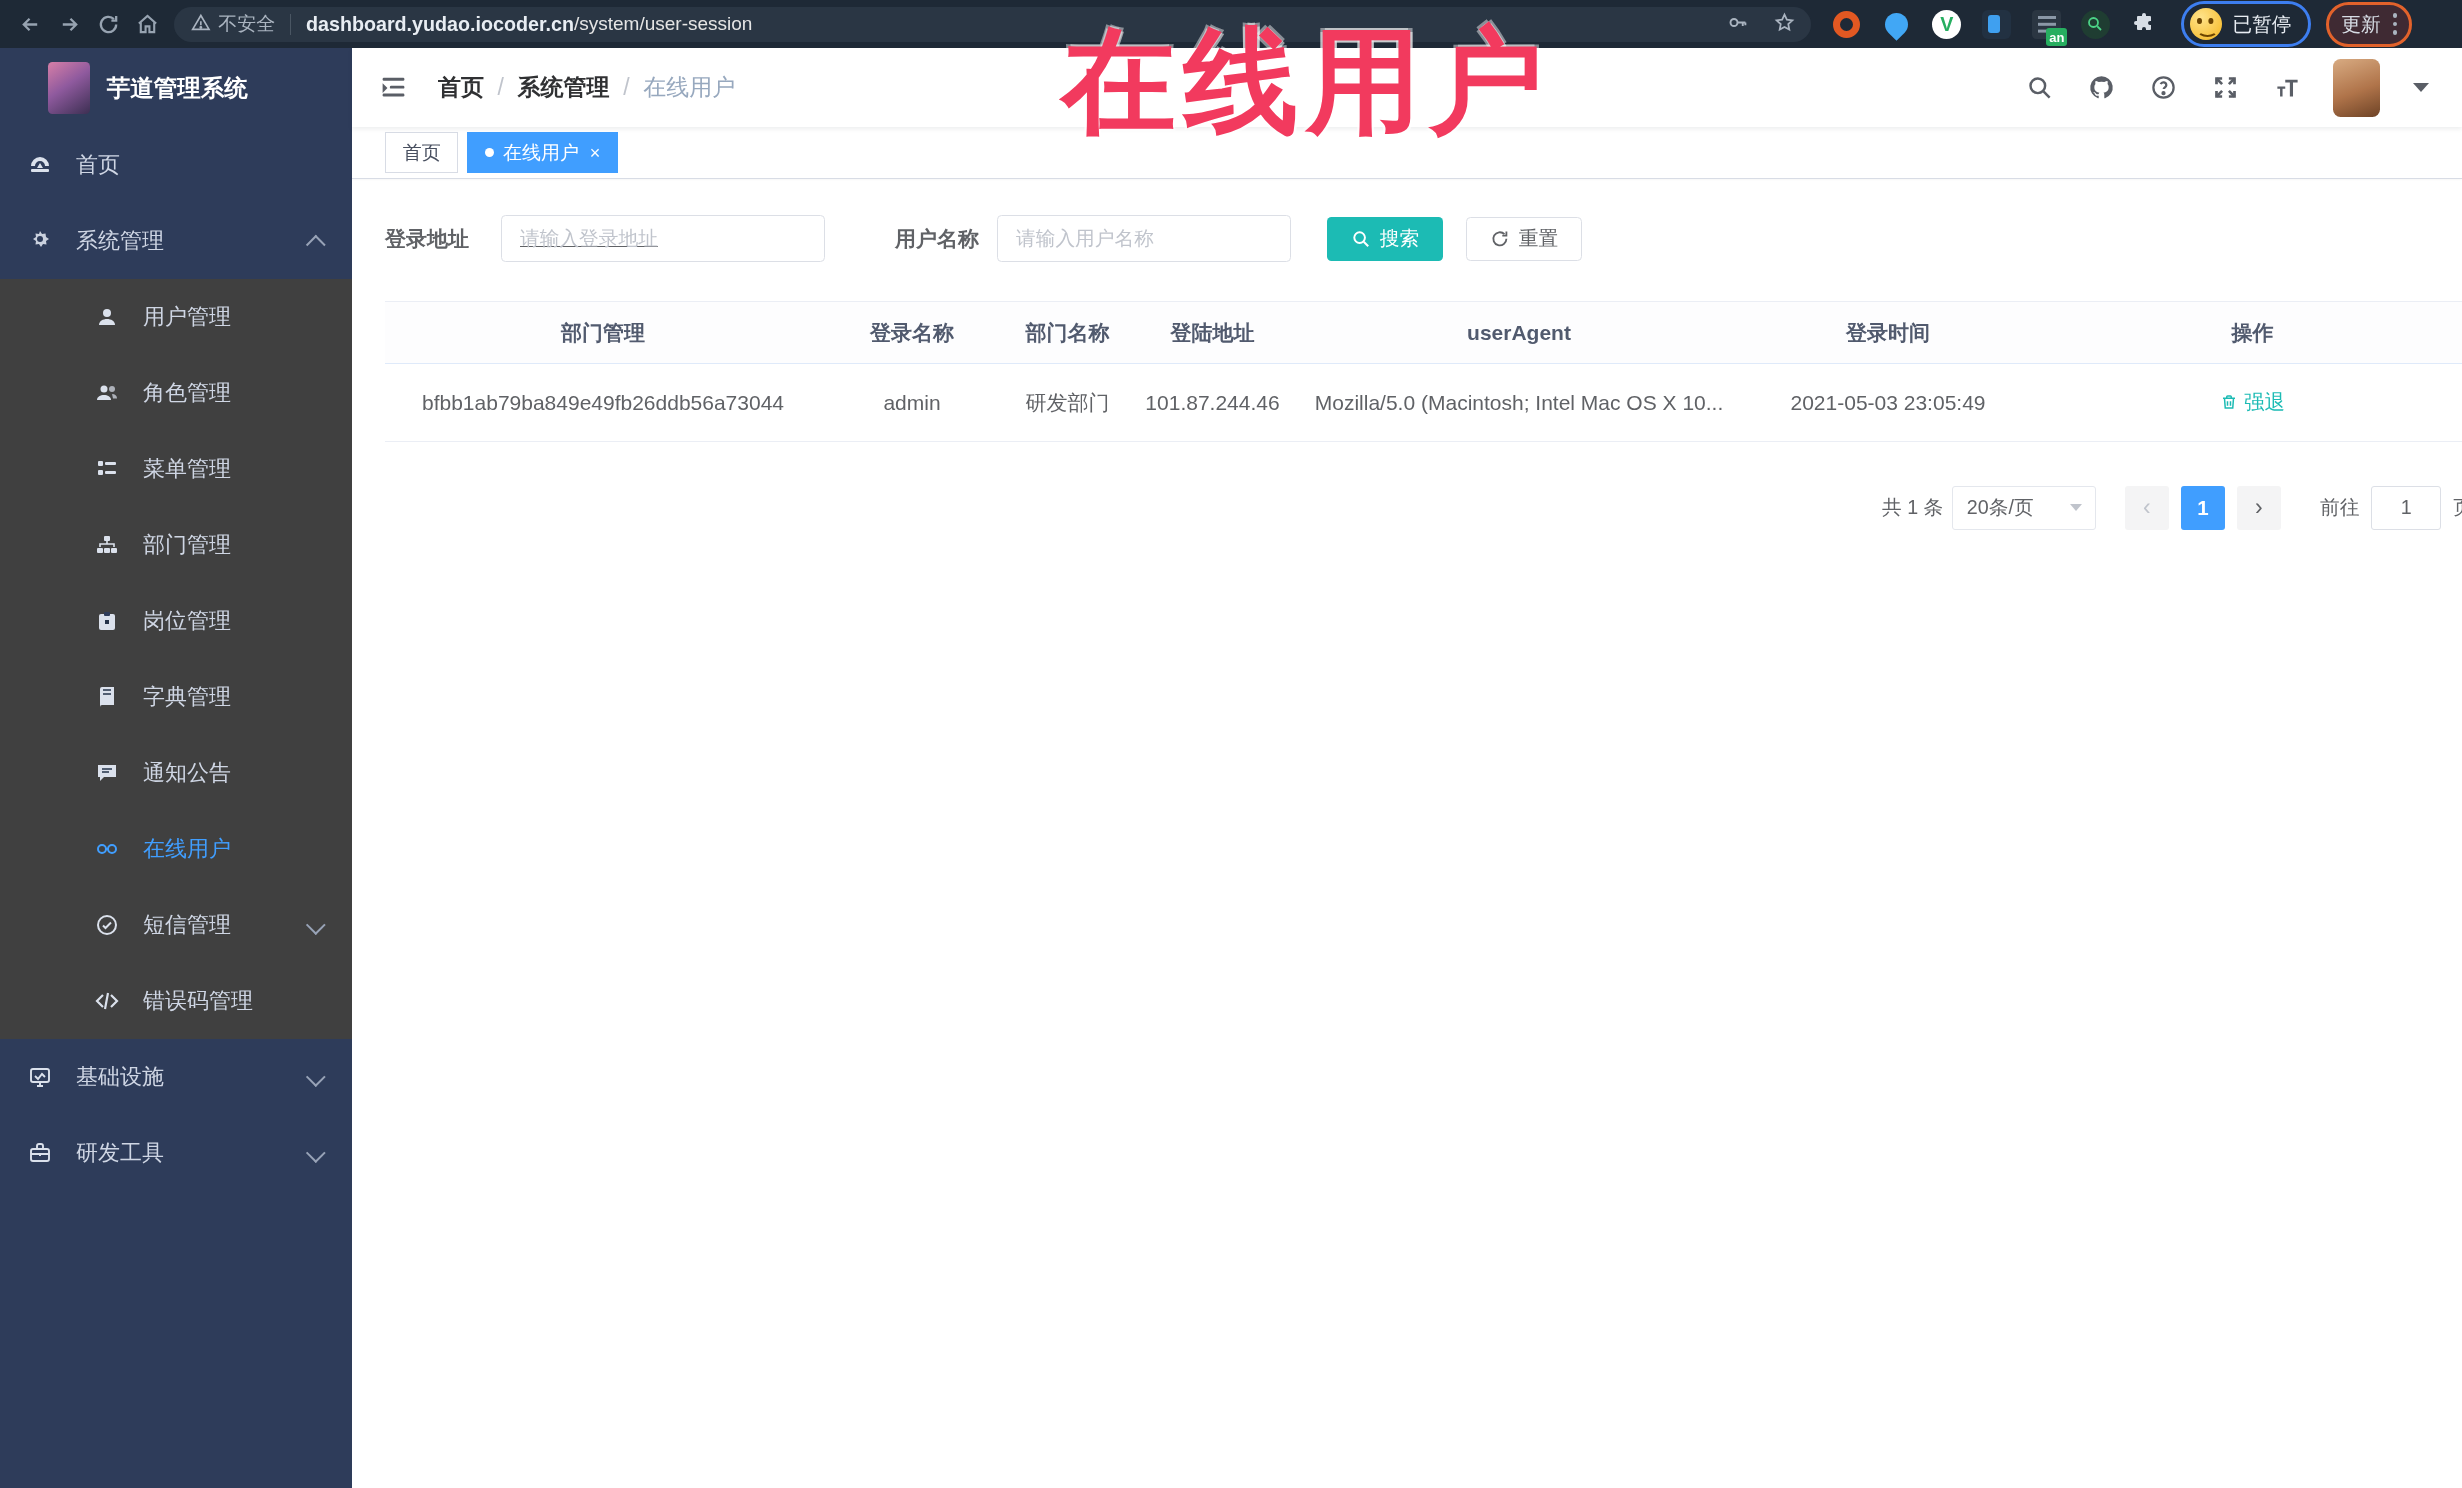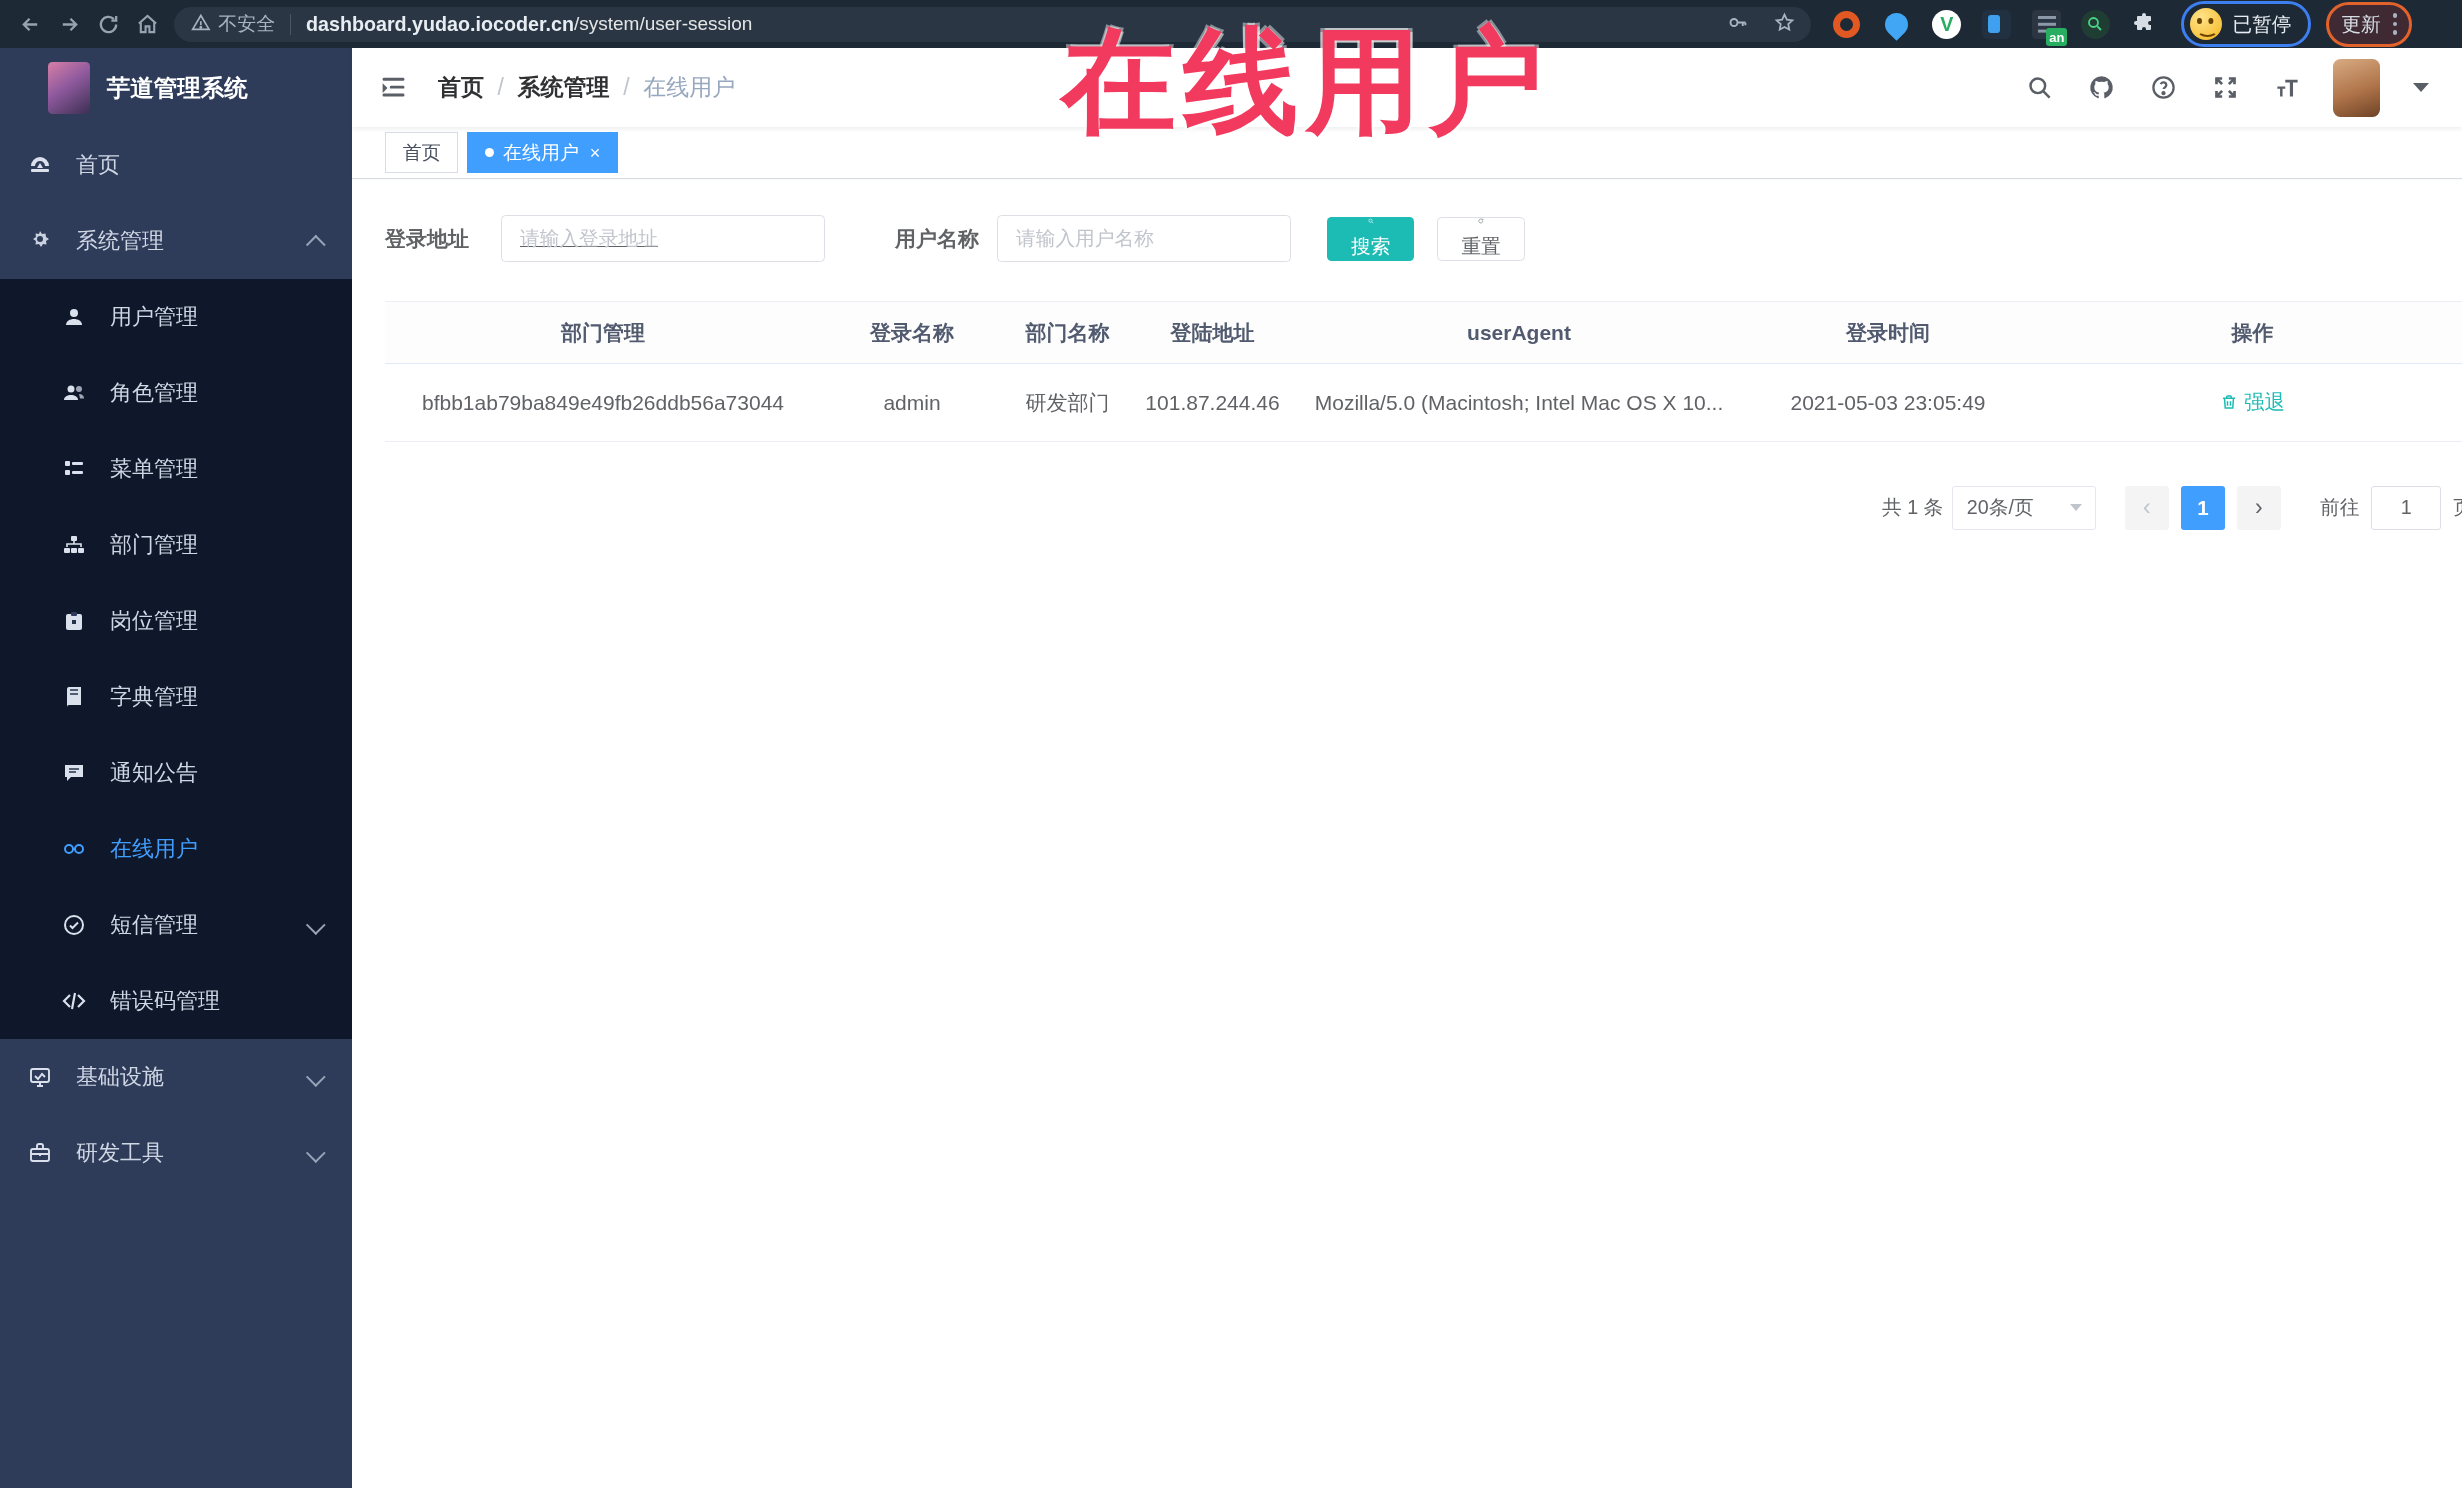--- a/index.html
+++ b/index.html
@@ -60,21 +60,21 @@
   
   #app { position: absolute; top: 48px; left: 0; right: 0; bottom: 0; display: flex; }
   #sidebar { width: 352px; background: #2e3c5a; flex-shrink: 0; overflow: hidden; }
   #logo-row { height: 79px; display: flex; align-items: center; padding-left: 48px; }
   #logo-img { width: 42px; height: 52px; border-radius: 4.5px;
     background: linear-gradient(145deg, #d77fa7 0%, #8f5a9e 45%, #3c2f52 100%); }
   #logo-title { color: #fff; font-size: 23.5px; font-weight: bold; margin-left: 16.7px; }
   .menu-item { height: 76px; display: flex; align-items: center; padding-left: 27px; color: #cfd6e4; font-size: 22px; cursor: pointer; }
   .menu-item .m-ic { width: 26px; height: 26px; margin-right: 23px; display:flex; align-items:center; justify-content:center; color: #dbe1ec; flex-shrink:0;}
   .menu-item .m-ic svg { width: 24px; height: 24px; }
-  .menu-item.sub { padding-left: 61px; background: #0f172a; }
+  .menu-item.sub { padding-left: 94px; background: #404040; }
   .menu-item.active { color: #409eff; }
   .menu-item.active .m-ic { color: #409eff; }
   .chev { margin-left: auto; margin-right: 29px; width: 13.6px; height: 13.6px; border-right: 2.3px solid #98a3b7; border-bottom: 2.3px solid #98a3b7; flex-shrink:0;}
   .chev.up   { transform: rotate(-135deg) translate(-3px,-3px); }
   .chev.down { transform: rotate(45deg); }
 
   #main { flex: 1; display: flex; flex-direction: column; background: #fff; min-width: 0; }
   #header { height: 79px; display: flex; align-items: center; padding: 0 33px 0 23px;
     background: #fff; box-shadow: 0 1.5px 4.5px rgba(0,21,41,.08); position: relative; z-index: 3; }
   #hamburger { width: 36px; height: 36px; display:flex; align-items:center; justify-content:center; color: #5a5e66; }
@@ -101,21 +101,21 @@
   #content { flex: 1; padding: 36px 48px 0 33px; background: #fff; min-width:0; }
   #filter-row { display: flex; align-items: center; }
   .f-label { font-size: 21px; font-weight: bold; color: #606266; }
   .f-input { height: 47px; border: 0.8px solid #dcdfe6; border-radius: 4.5px; padding: 0 18px;
     font-size: 19.7px; color: #606266; outline: none; font-family: inherit; }
   .f-input::placeholder { color: #c0c4cc; }
   #input-address { width: 324px; margin-left: 32px; text-decoration: underline; }
   #label-username { margin-left: 70px; }
   #input-username { width: 294px; margin-left: 18px; }
   .btn { height: 44px; border-radius: 4.5px; display: inline-flex; align-items: center; gap: 9px;
-    font-size: 19.7px; padding: 0 23px; cursor: pointer; border: 0.8px solid transparent; font-family: inherit; flex-direction: column;}
+    font-size: 19.7px; padding: 0 23px; cursor: pointer; border: 0.8px solid transparent; font-family: inherit;}
   .btn svg { width: 19.7px; height: 19.7px; }
   #btn-search { background: #1cbbb4; color: #fff; margin-left: 36px; }
   #btn-reset { background: #fff; color: #606266; border-color: #dcdfe6; margin-left: 23px; }
 
   #user-table { width: 2088px; margin-top: 39px; border-collapse: collapse; table-layout: fixed; }
   #user-table th { font-size: 21px; font-weight: bold; color: #515a6e; padding: 16.7px 6px;
     border-top: 0.8px solid #ebeef5; border-bottom: 0.8px solid #dfeafa; background: #fdfdfe; text-align: center;}
   #user-table td { font-size: 21px; color: #606266; text-align: center; padding: 21px 7.6px;
     border-bottom: 0.8px solid #ebeef5; line-height: 33px; }
   .col-session { width: 436px; } .col-login { width: 182px; } .col-dept { width: 129px; }

